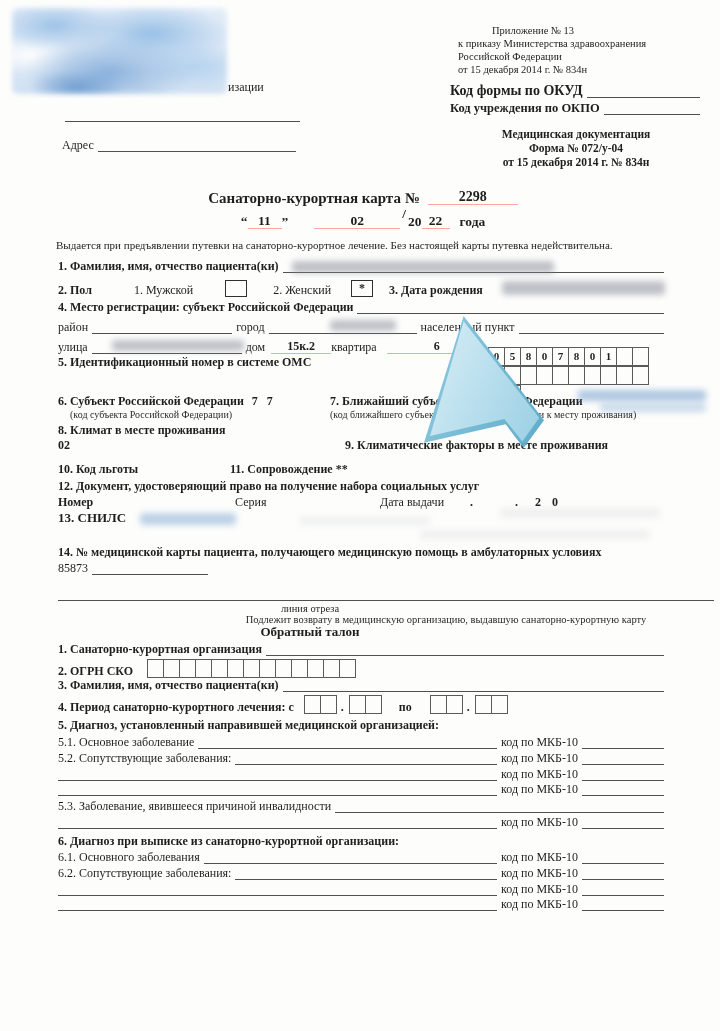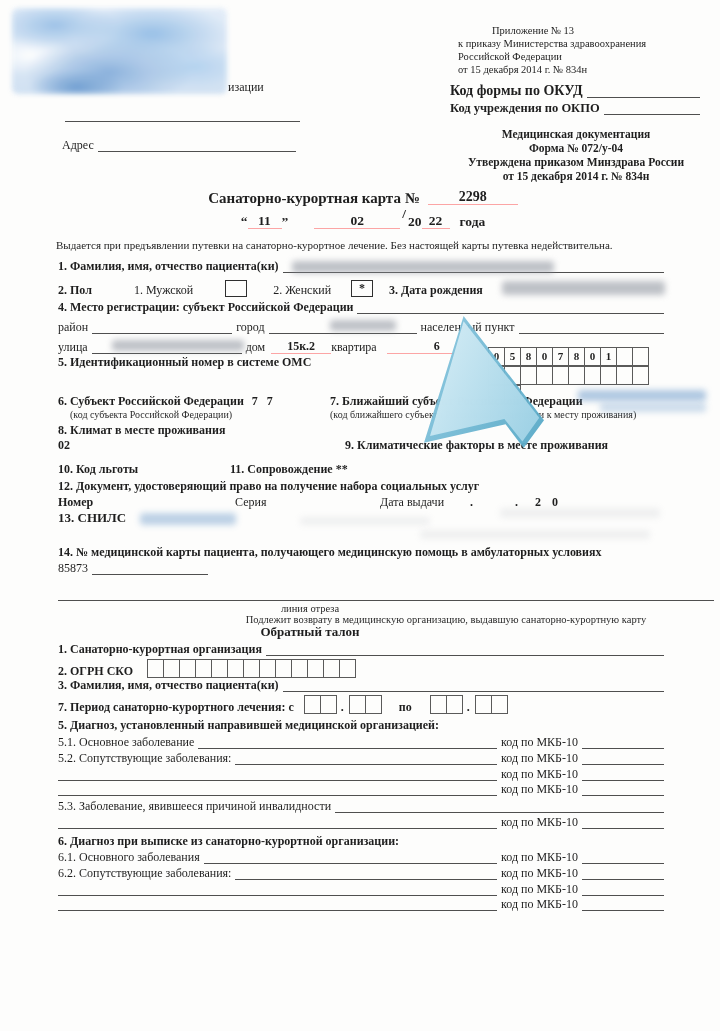--- a/index.html
+++ b/index.html
@@ -67,21 +67,20 @@
     <span class="b">Код формы по ОКУД</span>
     <span class="fill"></span>
   </div>
   <div class="row" style="left:450px;right:16px;top:101px;font-size:12.5px;">
     <span class="b">Код учреждения по ОКПО</span>
     <span class="fill"></span>
   </div>
   <div style="position:absolute;left:438px;right:6px;top:127px;text-align:center;font-weight:bold;font-size:11.5px;line-height:14px;">
     <div>Медицинская документация</div>
     <div>Форма № 072/у-04</div>
-    <div>Утверждена приказом Минздрава России</div>
     <div>от 15 декабря 2014 г. № 834н</div>
   </div>
 
   <div class="row center" style="top:190px;font-size:15px;">
     <span class="b">Санаторно-курортная карта №</span>
     <span class="uline" style="width:90px;margin-left:8px;font-size:14px;">2298</span>
   </div>
   <div class="row center" style="top:214px;font-size:13.5px;">
     <span class="b">“</span>
     <span class="uline" style="width:34px;text-align:center;">11</span>
@@ -256,21 +255,21 @@
         <span class="cell"></span>
         <span class="cell"></span>
         <span class="cell"></span>
     </span>
   </div>
   <div class="row" style="top:678px;">
     <span class="b">3. Фамилия, имя, отчество пациента(ки)</span>
     <span class="fill"></span>
   </div>
   <div class="row" style="top:695px;">
-    <span class="b">7. Период санаторно-курортного лечения: с</span>
+    <span class="b">4. Период санаторно-курортного лечения: с</span>
     <span style="display:flex;margin-left:10px;">
         <span class="cell"></span>
         <span class="cell"></span>
       </span>
     <span class="b" style="margin:0 5px;">.</span>
     <span style="display:flex;">
         <span class="cell"></span>
         <span class="cell"></span>
       </span>
     <span class="b" style="margin:0 18px;">по</span>

